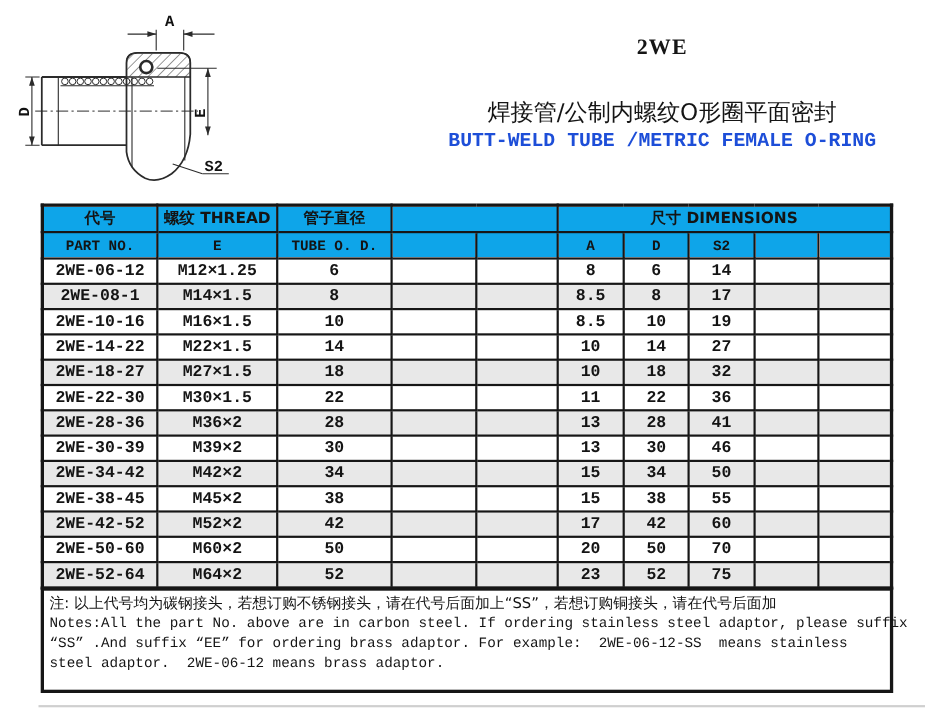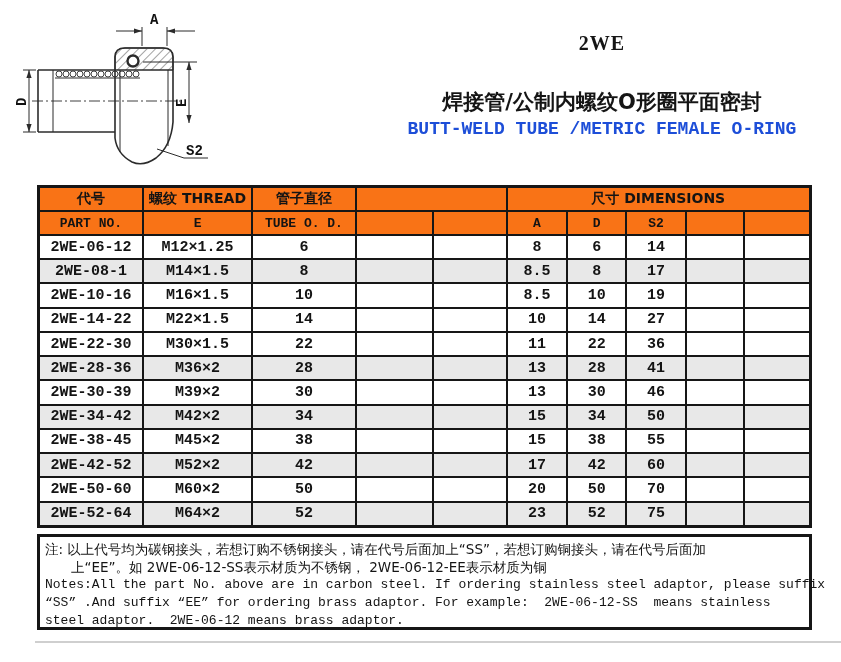--- a/index.html
+++ b/index.html
@@ -10,32 +10,32 @@
   }
   
   .drawing{position:absolute;left:12px;top:4px;}
   .dw-line{stroke:#2b2b2b;stroke-width:1.6;fill:none;}
   .dw-thin{stroke:#2b2b2b;stroke-width:1;fill:none;}
   .dw-center{stroke:#2b2b2b;stroke-width:0.9;fill:none;stroke-dasharray:11 3 2 3;}
   .dw-label{font-family:"Liberation Mono",monospace;font-weight:bold;font-size:14px;fill:#111;}
   
   .titleblock{position:absolute;left:378px;top:32px;width:448px;text-align:center;}
   .series-title{font-family:"Liberation Serif","DejaVu Serif",serif;font-weight:bold;font-size:20px;letter-spacing:1px;color:#151515;}
-  .title-cn{margin-top:33px;font-family:"DejaVu Sans",sans-serif;font-weight:bold;font-size:21px;color:#151515;white-space:nowrap;}
+  .title-cn{margin-top:33px;font-family:"DejaVu Sans",sans-serif;font-weight:normal;font-size:21px;color:#151515;white-space:nowrap;}
   .title-en{margin-top:3px;font-family:"Liberation Mono",monospace;font-weight:bold;font-size:18px;letter-spacing:0px;color:#1d4ed8;white-space:nowrap;}
   
   table.spec{
     position:absolute;left:37px;top:185px;width:775px;height:343px;
     border-collapse:collapse;table-layout:fixed;border:3px solid #161616;
   }
   table.spec th,table.spec td{
     border:2px solid #161616;padding:0;text-align:center;vertical-align:middle;
     font-weight:bold;overflow:hidden;white-space:nowrap;
   }
-  table.spec thead th{font-size:14px;height:22px;background:#f97316;}
+  table.spec thead th{font-size:14px;height:22px;background:#0ea5e9;}
   table.spec thead .en{font-size:13px;margin-left:30px;}
   table.spec tbody td{font-size:15px;height:21px;background:#ffffff;}
   table.spec tbody tr.shade td{background:#e8e8e8;}
   .cn{font-family:"DejaVu Sans",sans-serif;}
   
   .notes{
     position:absolute;left:37px;top:534px;width:775px;height:96px;
     border:3px solid #161616;box-sizing:border-box;padding:3px 5px 0 5px;
   }
   .note-line{white-space:pre;font-size:13px;line-height:18px;color:#141414;font-weight:normal;}
@@ -205,20 +205,32 @@
           <td>M22×1.5</td>
           <td>14</td>
           <td></td>
           <td></td>
           <td>10</td>
           <td>14</td>
           <td>27</td>
           <td></td>
           <td></td>
         </tr>
+        <tr class="shade">
+          <td>2WE-18-27</td>
+          <td>M27×1.5</td>
+          <td>18</td>
+          <td></td>
+          <td></td>
+          <td>10</td>
+          <td>18</td>
+          <td>32</td>
+          <td></td>
+          <td></td>
+        </tr>
         <tr>
           <td>2WE-22-30</td>
           <td>M30×1.5</td>
           <td>22</td>
           <td></td>
           <td></td>
           <td>11</td>
           <td>22</td>
           <td>36</td>
           <td></td>
@@ -306,20 +318,19 @@
           <td>52</td>
           <td>75</td>
           <td></td>
           <td></td>
         </tr>
       </tbody>
   </table>
 
   <div class="notes">
     <div class="note-line cn">注: 以上代号均为碳钢接头，若想订购不锈钢接头，请在代号后面加上“SS”，若想订购铜接头，请在代号后面加</div>
-    <div class="note-line cn indent">上“EE”。如 2WE-06-12-SS表示材质为不锈钢， 2WE-06-12-EE表示材质为铜</div>
     <div class="note-line">Notes:All the part No. above are in carbon steel. If ordering stainless steel adaptor, please suffix</div>
     <div class="note-line">“SS” .And suffix “EE” for ordering brass adaptor. For example:  2WE-06-12-SS  means stainless</div>
     <div class="note-line">steel adaptor.  2WE-06-12 means brass adaptor.</div>
   </div>
 
   <div class="bottom-rule"></div>
 </div>
 
 </body></html>

